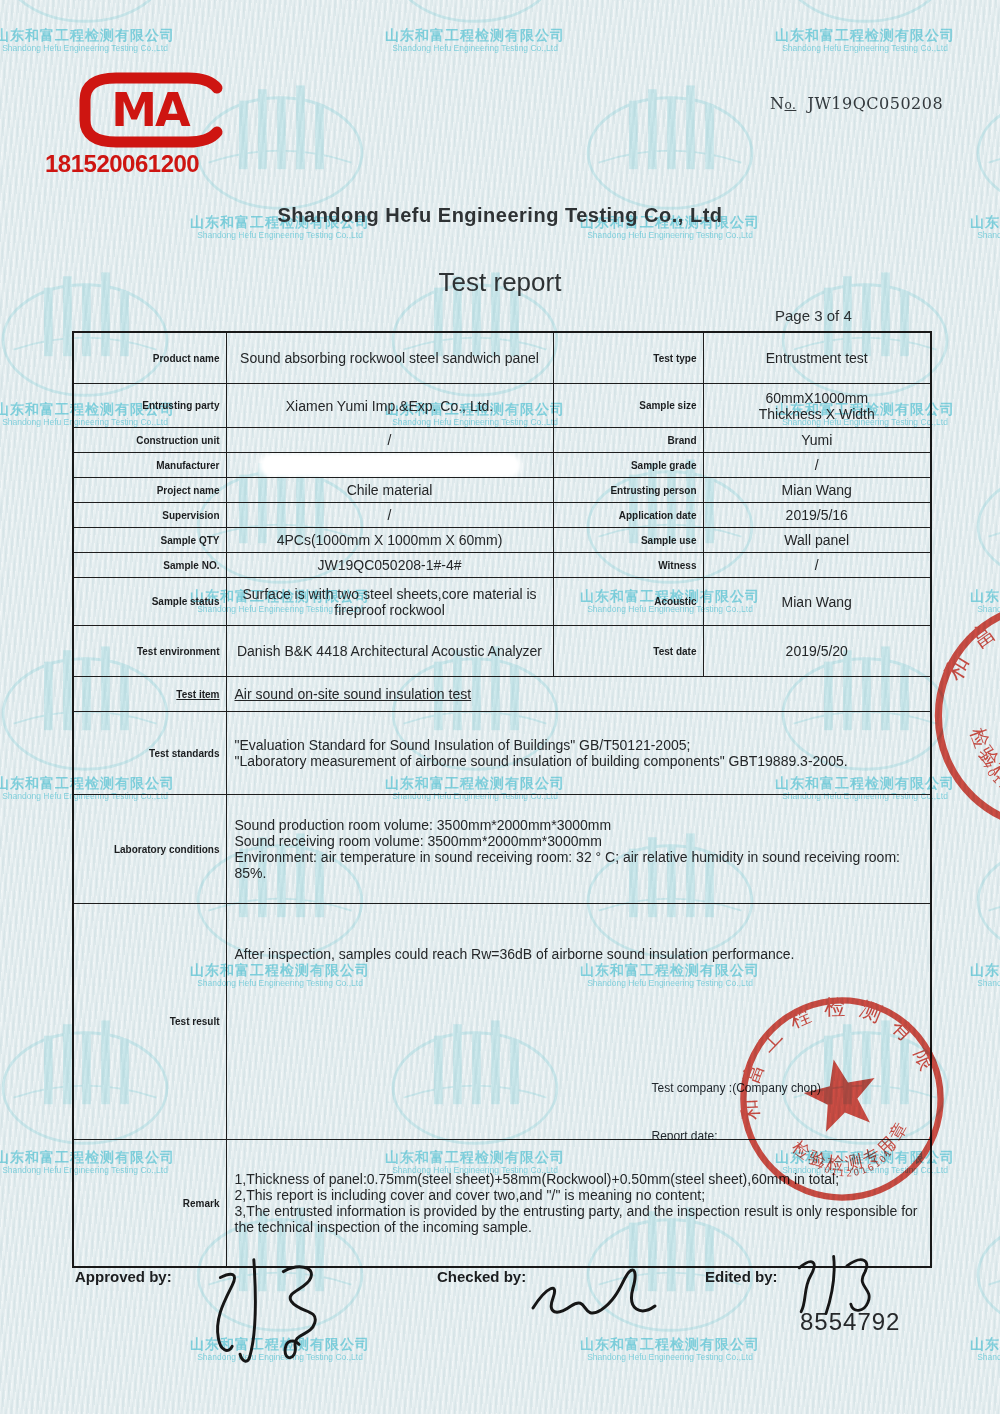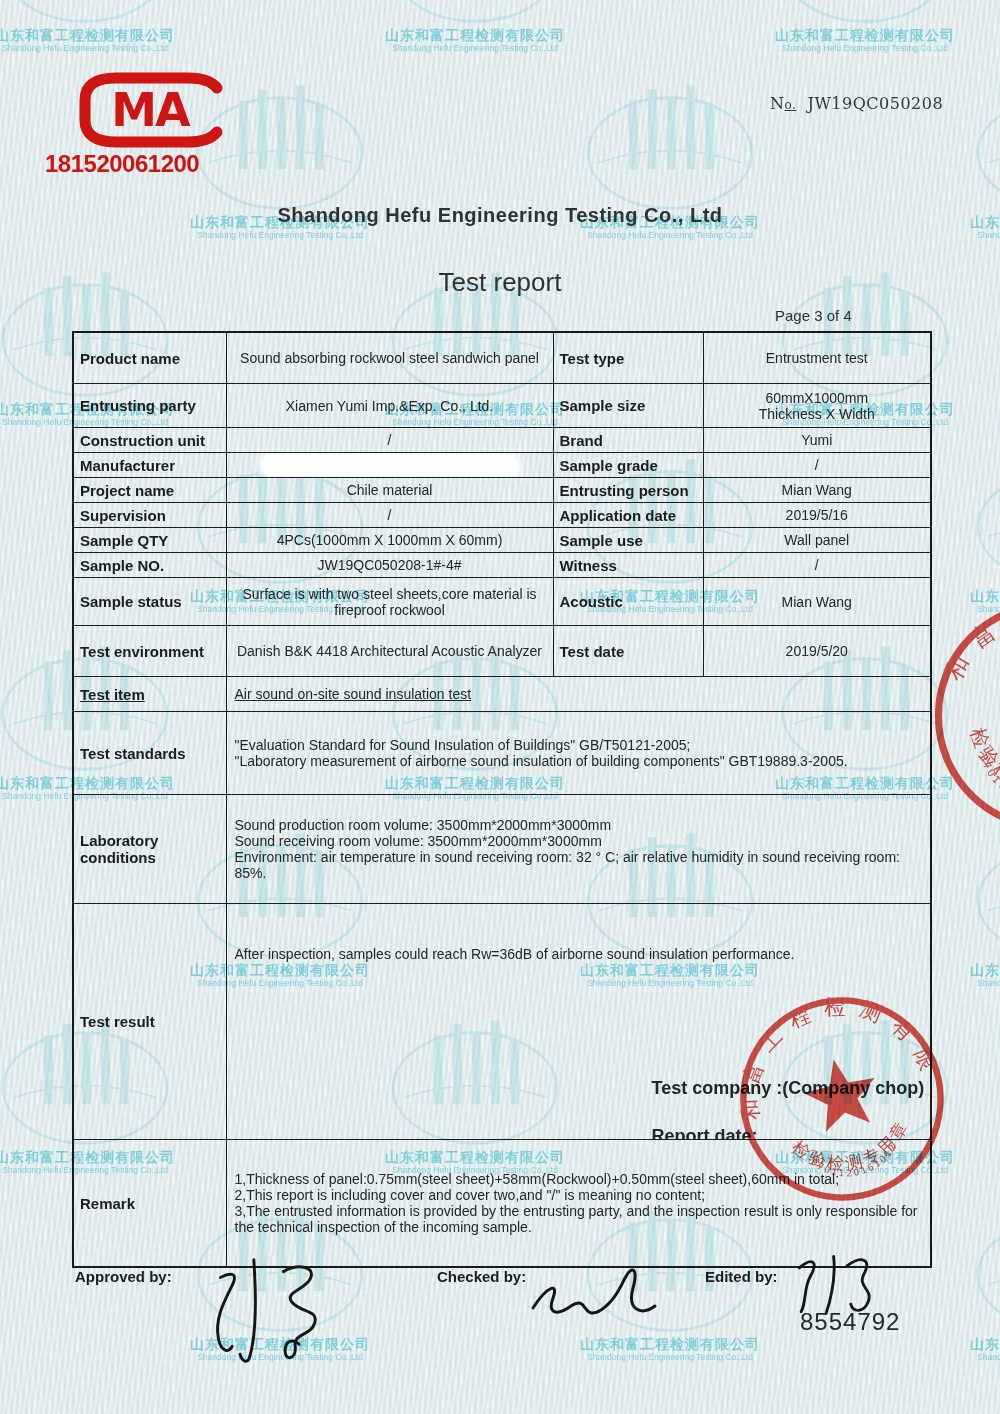--- a/index.html
+++ b/index.html
@@ -21,28 +21,28 @@
   .cma{position:absolute;left:76px;top:72px;z-index:3;}
   .cma-number{position:absolute;left:45px;top:150px;z-index:3;font-size:24px;font-weight:700;letter-spacing:-.5px;color:#ce1511;}
   .report-no{position:absolute;left:770px;top:94px;z-index:3;font-family:"DejaVu Serif","Liberation Serif",serif;font-size:16px;color:#33393d;letter-spacing:.5px;}
   .report-no .no-o{font-size:12px;text-decoration:underline;}
   .company-title{position:absolute;left:0;width:1000px;top:204px;z-index:3;text-align:center;font-size:20px;font-weight:600;color:#2e3234;letter-spacing:.5px;}
   .report-title{position:absolute;left:0;width:1000px;top:267px;z-index:3;text-align:center;font-size:26px;font-weight:400;color:#2e3234;}
   .page-indicator{position:absolute;left:775px;top:307px;z-index:3;font-size:15px;color:#2b2f31;}
   
   .report-table{position:absolute;left:72px;top:331px;z-index:2;border-collapse:collapse;table-layout:fixed;width:858px;border:2.5px solid #181818;}
   .report-table td{border:1.6px solid #1e1e1e;font-size:14px;color:#242628;padding:1px 6px;vertical-align:middle;white-space:pre-line;overflow:hidden;}
-  td.lbl{font-weight:700;text-align:left;font-size:15px;color:#1b1d1f;white-space:normal;}
+  td.lbl{font-weight:700;text-align:right;font-size:10px;color:#1b1d1f;white-space:normal;}
   td.val{text-align:center;}
   td.val-left{text-align:left;padding-left:8px;}
   tr.h50 td{height:48px;} tr.h44 td{height:41px;} tr.h25 td{height:22px;} tr.h48 td{height:45px;}
   tr.h35 td{height:32px;text-decoration:underline;} tr.h84 td{height:80px;} tr.h110 td{height:106px;} tr.h212 td{height:208px;} tr.h128 td{height:124px;}
   .redaction{width:258px;height:21px;margin:0 auto;background:#fff;border-radius:11px;filter:blur(1.6px);box-shadow:0 0 6px 3px rgba(255,255,255,.9);}
   td.result-cell{vertical-align:top;padding-top:26px;position:relative;}
-  .chop-block{position:absolute;left:425px;top:148px;font-size:18px;font-weight:700;color:#20262c;line-height:24px;}
+  .chop-block{position:absolute;left:425px;top:148px;font-size:12px;font-weight:400;color:#20262c;line-height:24px;}
   
   .stamp{position:absolute;z-index:5;opacity:.88;mix-blend-mode:multiply;pointer-events:none;}
   .stamp-a{left:736px;top:993px;transform:rotate(-12deg);}
   .stamp-b{left:930px;top:596px;transform:rotate(22deg);}
   
   .sig-label{position:absolute;z-index:3;font-size:15px;font-weight:700;color:#1b1d1f;}
   .sig{position:absolute;z-index:4;}
   .editor-number{position:absolute;left:800px;top:1308px;z-index:3;font-size:24px;color:#26282a;letter-spacing:1px;}
   svg text{font-family:"DejaVu Sans","Liberation Sans",sans-serif;}
 </style>

